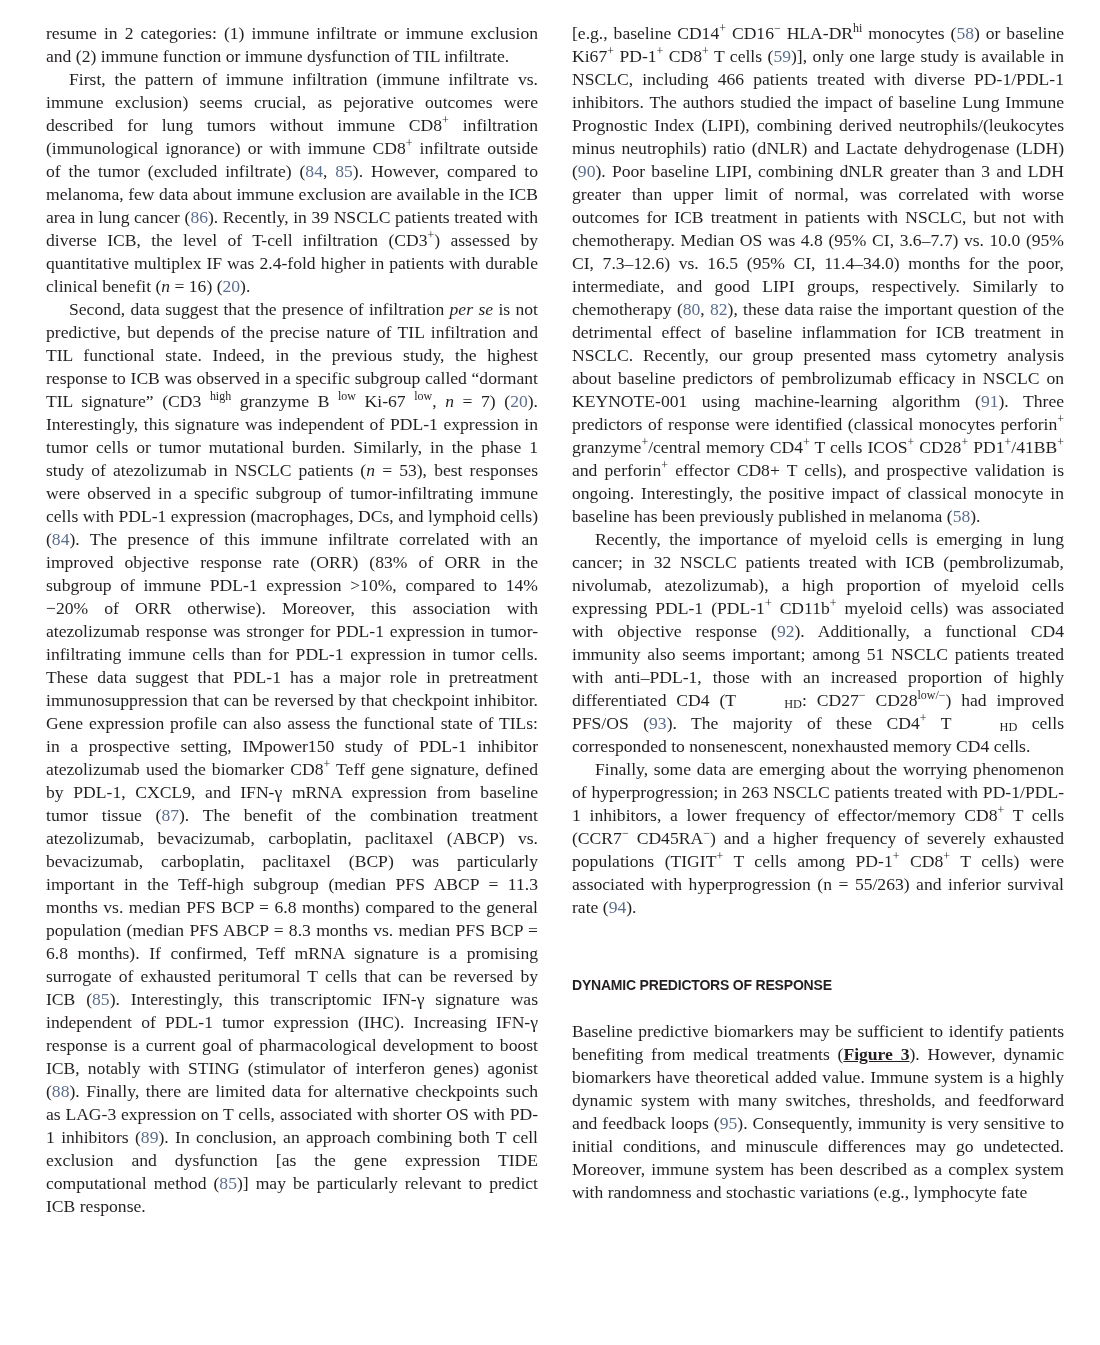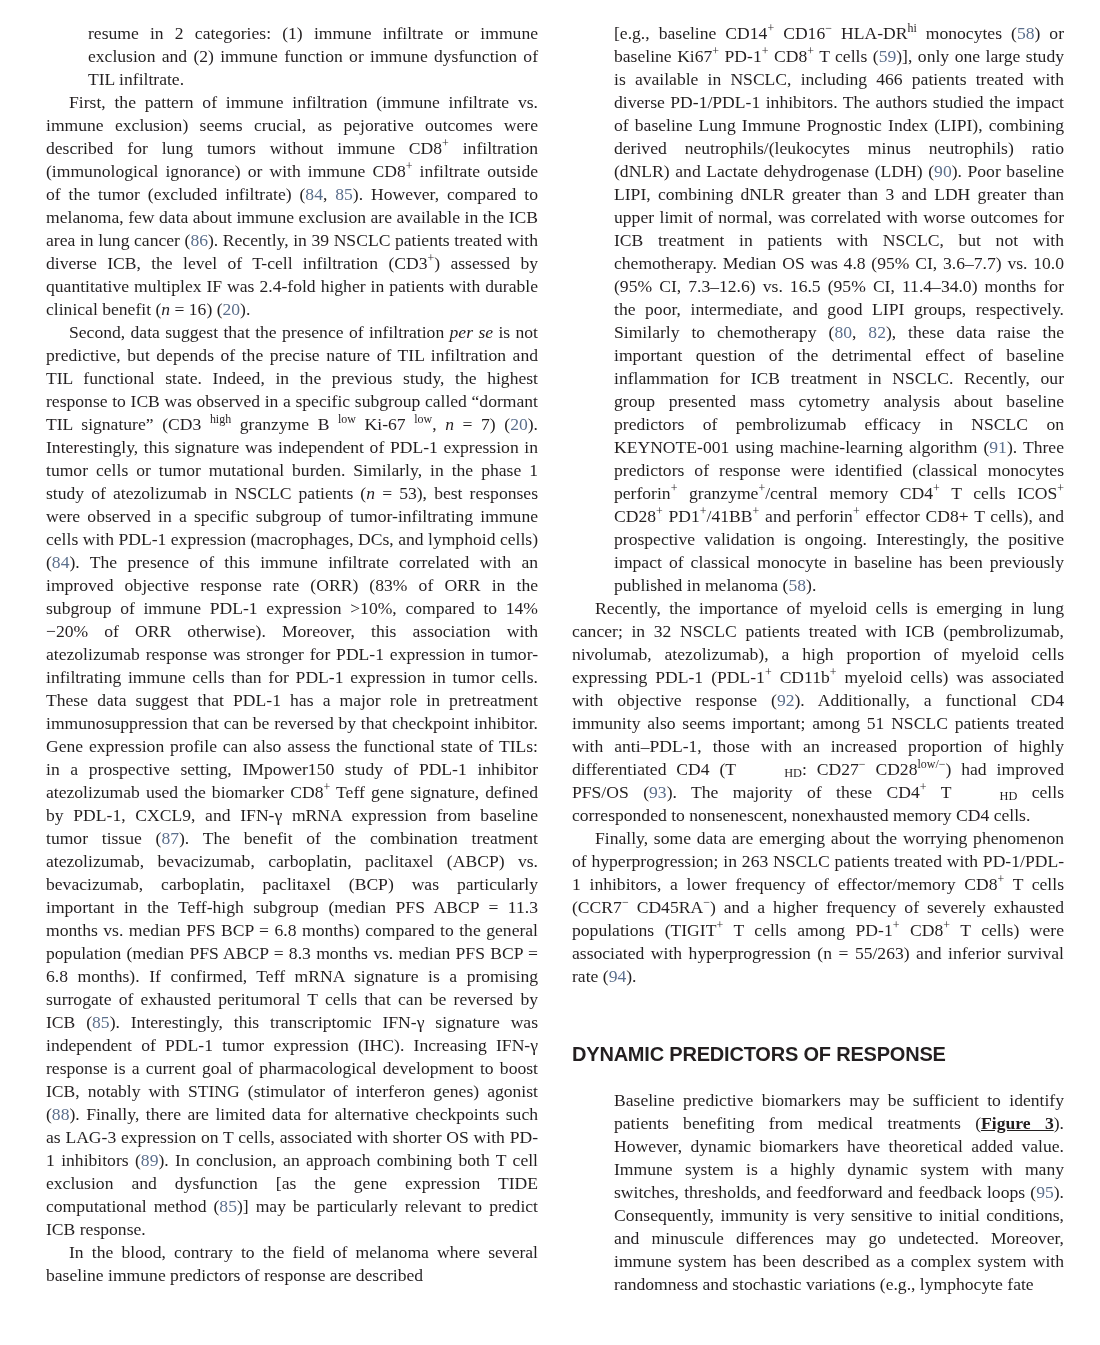--- a/index.html
+++ b/index.html
@@ -3,36 +3,35 @@
 <meta charset="utf-8">
 <style>
   html, body { margin: 0; padding: 0; background: #ffffff; }
   body { width: 1100px; height: 1345px; position: relative; overflow: hidden;
          font-family: "Liberation Serif", "DejaVu Serif", serif; color: #231f20; }
   .col { position: absolute; top: 22px; width: 492px; font-size: 17.6px; line-height: 23px;
          text-align: justify; hyphens: none; }
   .col.left { left: 46px; }
   .col.right { left: 572px; }
   p { margin: 0; text-indent: 23px; }
-  p.noindent { text-indent: 0; margin-left: 42px; }
+  p.noindent { text-indent: 0; }
   .cite { color: #5b6f8c; }
   sup { font-size: 0.68em; line-height: 0; vertical-align: 0.55em; }
   sub { font-size: 0.7em; line-height: 0; vertical-align: -0.2em; margin-left: 48px; }
-  h2 { font-family: "Liberation Sans", "DejaVu Sans", sans-serif; font-weight: bold; font-size: 20px;
+  h2 { font-family: "Liberation Sans", "DejaVu Sans", sans-serif; font-weight: bold; font-size: 14px;
        line-height: 26px; margin: 53px 0 22px 0; letter-spacing: -0.2px; color: #231f20; }
   b.figref { font-weight: bold; text-decoration: underline; }
 </style>
 </head>
 <body>
 
 <div class="col left">
     <p class="noindent"><span>resume in 2 categories: (1) immune infiltrate or immune exclusion and (2) immune function or immune dysfunction of TIL infiltrate.</span></p>
     <p><span>First, the pattern of immune infiltration (immune infiltrate vs. immune exclusion) seems crucial, as pejorative outcomes were described for lung tumors without immune CD8</span><sup>+</sup><span> infiltration (immunological ignorance) or with immune CD8</span><sup>+</sup><span> infiltrate outside of the tumor (excluded infiltrate) (</span><a class="cite">84</a><span>, </span><a class="cite">85</a><span>). However, compared to melanoma, few data about immune exclusion are available in the ICB area in lung cancer (</span><a class="cite">86</a><span>). Recently, in 39 NSCLC patients treated with diverse ICB, the level of T-cell infiltration (CD3</span><sup>+</sup><span>) assessed by quantitative multiplex IF was 2.4-fold higher in patients with durable clinical benefit (</span><i>n</i><span> = 16) (</span><a class="cite">20</a><span>).</span></p>
     <p><span>Second, data suggest that the presence of infiltration </span><i>per se</i><span> is not predictive, but depends of the precise nature of TIL infiltration and TIL functional state. Indeed, in the previous study, the highest response to ICB was observed in a specific subgroup called “dormant TIL signature” (CD3 </span><sup>high</sup><span> granzyme B </span><sup>low</sup><span> Ki-67 </span><sup>low</sup><span>, </span><i>n</i><span> = 7) (</span><a class="cite">20</a><span>). Interestingly, this signature was independent of PDL-1 expression in tumor cells or tumor mutational burden. Similarly, in the phase 1 study of atezolizumab in NSCLC patients (</span><i>n</i><span> = 53), best responses were observed in a specific subgroup of tumor-infiltrating immune cells with PDL-1 expression (macrophages, DCs, and lymphoid cells) (</span><a class="cite">84</a><span>). The presence of this immune infiltrate correlated with an improved objective response rate (ORR) (83% of ORR in the subgroup of immune PDL-1 expression &gt;10%, compared to 14%−20% of ORR otherwise). Moreover, this association with atezolizumab response was stronger for PDL-1 expression in tumor-infiltrating immune cells than for PDL-1 expression in tumor cells. These data suggest that PDL-1 has a major role in pretreatment immunosuppression that can be reversed by that checkpoint inhibitor. Gene expression profile can also assess the functional state of TILs: in a prospective setting, IMpower150 study of PDL-1 inhibitor atezolizumab used the biomarker CD8</span><sup>+</sup><span> Teff gene signature, defined by PDL-1, CXCL9, and IFN-γ mRNA expression from baseline tumor tissue (</span><a class="cite">87</a><span>). The benefit of the combination treatment atezolizumab, bevacizumab, carboplatin, paclitaxel (ABCP) vs. bevacizumab, carboplatin, paclitaxel (BCP) was particularly important in the Teff-high subgroup (median PFS ABCP = 11.3 months vs. median PFS BCP = 6.8 months) compared to the general population (median PFS ABCP = 8.3 months vs. median PFS BCP = 6.8 months). If confirmed, Teff mRNA signature is a promising surrogate of exhausted peritumoral T cells that can be reversed by ICB (</span><a class="cite">85</a><span>). Interestingly, this transcriptomic IFN-γ signature was independent of PDL-1 tumor expression (IHC). Increasing IFN-γ response is a current goal of pharmacological development to boost ICB, notably with STING (stimulator of interferon genes) agonist (</span><a class="cite">88</a><span>). Finally, there are limited data for alternative checkpoints such as LAG-3 expression on T cells, associated with shorter OS with PD-1 inhibitors (</span><a class="cite">89</a><span>). In conclusion, an approach combining both T cell exclusion and dysfunction [as the gene expression TIDE computational method (</span><a class="cite">85</a><span>)] may be particularly relevant to predict ICB response.</span></p>
-    <p><span>In the blood, contrary to the field of melanoma where several baseline immune predictors of response are described</span></p>
   </div>
 
 <div class="col right">
   <div>
       <p class="noindent"><span>[e.g., baseline CD14</span><sup>+</sup><span> CD16</span><sup>−</sup><span> HLA-DR</span><sup>hi</sup><span> monocytes (</span><a class="cite">58</a><span>) or baseline Ki67</span><sup>+</sup><span> PD-1</span><sup>+</sup><span> CD8</span><sup>+</sup><span> T cells (</span><a class="cite">59</a><span>)], only one large study is available in NSCLC, including 466 patients treated with diverse PD-1/PDL-1 inhibitors. The authors studied the impact of baseline Lung Immune Prognostic Index (LIPI), combining derived neutrophils/(leukocytes minus neutrophils) ratio (dNLR) and Lactate dehydrogenase (LDH) (</span><a class="cite">90</a><span>). Poor baseline LIPI, combining dNLR greater than 3 and LDH greater than upper limit of normal, was correlated with worse outcomes for ICB treatment in patients with NSCLC, but not with chemotherapy. Median OS was 4.8 (95% CI, 3.6–7.7) vs. 10.0 (95% CI, 7.3–12.6) vs. 16.5 (95% CI, 11.4–34.0) months for the poor, intermediate, and good LIPI groups, respectively. Similarly to chemotherapy (</span><a class="cite">80</a><span>, </span><a class="cite">82</a><span>), these data raise the important question of the detrimental effect of baseline inflammation for ICB treatment in NSCLC. Recently, our group presented mass cytometry analysis about baseline predictors of pembrolizumab efficacy in NSCLC on KEYNOTE-001 using machine-learning algorithm (</span><a class="cite">91</a><span>). Three predictors of response were identified (classical monocytes perforin</span><sup>+</sup><span> granzyme</span><sup>+</sup><span>/central memory CD4</span><sup>+</sup><span> T cells ICOS</span><sup>+</sup><span> CD28</span><sup>+</sup><span> PD1</span><sup>+</sup><span>/41BB</span><sup>+</sup><span> and perforin</span><sup>+</sup><span> effector CD8+ T cells), and prospective validation is ongoing. Interestingly, the positive impact of classical monocyte in baseline has been previously published in melanoma (</span><a class="cite">58</a><span>).</span></p>
       <p><span>Recently, the importance of myeloid cells is emerging in lung cancer; in 32 NSCLC patients treated with ICB (pembrolizumab, nivolumab, atezolizumab), a high proportion of myeloid cells expressing PDL-1 (PDL-1</span><sup>+</sup><span> CD11b</span><sup>+</sup><span> myeloid cells) was associated with objective response (</span><a class="cite">92</a><span>). Additionally, a functional CD4 immunity also seems important; among 51 NSCLC patients treated with anti–PDL-1, those with an increased proportion of highly differentiated CD4 (T</span><sub>HD</sub><span>: CD27</span><sup>−</sup><span> CD28</span><sup>low/−</sup><span>) had improved PFS/OS (</span><a class="cite">93</a><span>). The majority of these CD4</span><sup>+</sup><span> T</span><sub>HD</sub><span> cells corresponded to nonsenescent, nonexhausted memory CD4 cells.</span></p>
       <p><span>Finally, some data are emerging about the worrying phenomenon of hyperprogression; in 263 NSCLC patients treated with PD-1/PDL-1 inhibitors, a lower frequency of effector/memory CD8</span><sup>+</sup><span> T cells (CCR7</span><sup>−</sup><span> CD45RA</span><sup>−</sup><span>) and a higher frequency of severely exhausted populations (TIGIT</span><sup>+</sup><span> T cells among PD-1</span><sup>+</sup><span> CD8</span><sup>+</sup><span> T cells) were associated with hyperprogression (n = 55/263) and inferior survival rate (</span><a class="cite">94</a><span>).</span></p>
     </div>
   <h2>DYNAMIC PREDICTORS OF RESPONSE</h2>
   <div>

